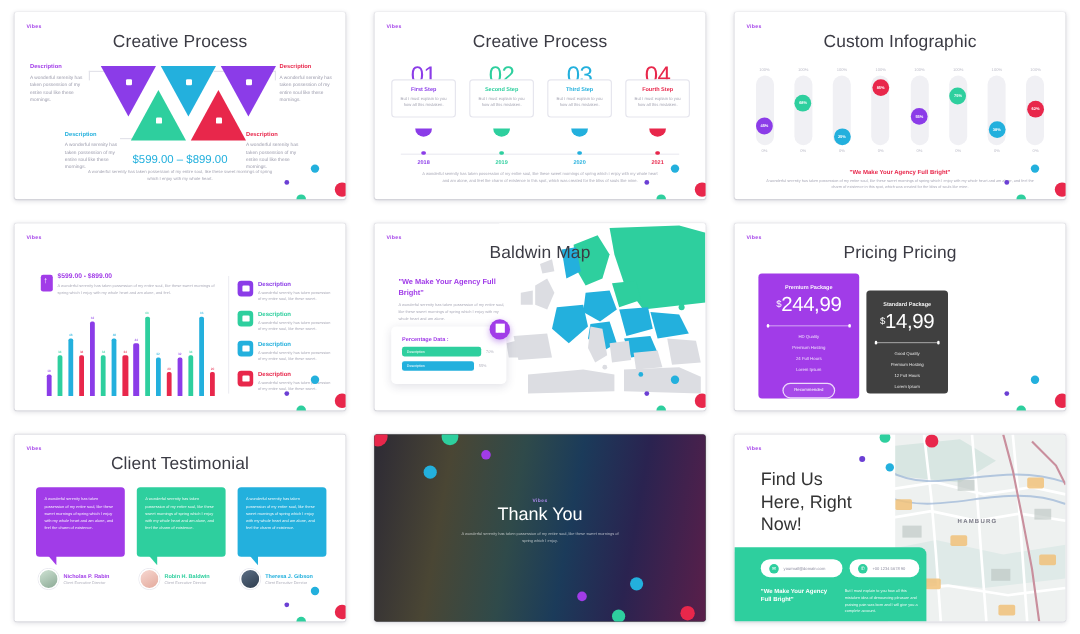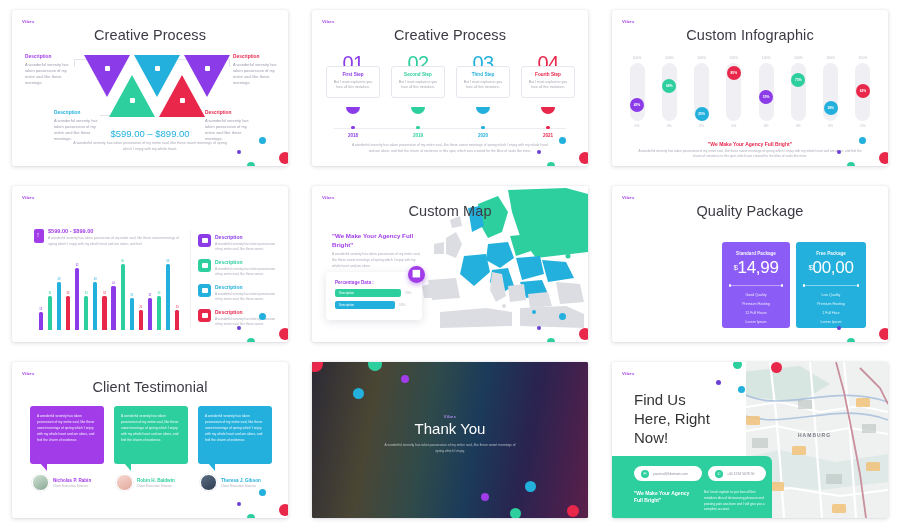--- a/index.html
+++ b/index.html
@@ -514,21 +514,21 @@
           <path d="M24 126 L70 122 L96 126 L96 140 L24 142 Z" fill="#dcdde2"></path>
           <path d="M104 122 L150 120 L168 128 L168 142 L104 140 Z" fill="#dcdde2"></path>
 
           <circle cx="88" cy="120" r="2" fill="#dcdde2"></circle>
           <circle cx="118" cy="126" r="2" fill="#23b0dd"></circle>
           <circle cx="152" cy="70" r="2.5" fill="#2ecf9e"></circle>
         </svg>
       </div>
 
       <div class="logo">Vibes</div>
-      <div class="stitle">Custom Map</div>
+      <div class="stitle">Baldwin Map</div>
 
       <div class="m5-quote">"We Make Your Agency Full Bright"</div>
       <div class="m5-sub">A wonderful serenity has taken possession of my entire soul, like these sweet mornings of spring which I enjoy with my whole heart and am alone.</div>
 
       <div class="m5-card">
         <h6>Percentage Data :</h6>
         <div class="m5-row">
           <div class="m5-bar" style="width:66px;background:#2ecf9e">Description</div>
           <span class="m5-pct">70%</span>
         </div>
@@ -544,39 +544,40 @@
         <span class="dot d2"></span>
         <span class="dot d3"></span>
         <span class="dot d4"></span>
       </div>
     </div>
   </div>
 
   <div class="cell">
     <div class="slide">
       <div class="logo">Vibes</div>
-      <div class="stitle">Quality Package</div>
+      <div class="stitle">Pricing Pricing</div>
 
       <div class="prices">
-        <div class="pcard" style="left:90px;top:14px;width:68px;height:86px;background:#8b5cf6">
+        <div class="pcard" style="left:0;top:0;width:84px;height:104px;background:#a13ce8">
+          <div class="pname">Premium Package</div>
+          <div class="pval"><sup>$</sup><span>244,99</span></div>
+          <div class="pline"></div>
+          <div class="pfeat">HD Quality</div>
+          <div class="pfeat" style="margin-top:0">Premium Hosting</div>
+          <div class="pfeat" style="margin-top:0">24 Full Hours</div>
+          <div class="pfeat" style="margin-top:0">Lorem Ipsum</div>
+          <div class="pbtn">Recommended</div>
+        </div>
+        <div class="pcard" style="left:90px;top:14px;width:68px;height:86px;background:#404040">
           <div class="pname">Standard Package</div>
           <div class="pval"><sup>$</sup><span>14,99</span></div>
           <div class="pline"></div>
           <div class="pfeat">Good Quality</div>
           <div class="pfeat" style="margin-top:0">Premium Hosting</div>
           <div class="pfeat" style="margin-top:0">12 Full Hours</div>
-          <div class="pfeat" style="margin-top:0">Lorem Ipsum</div>
-        </div>
-        <div class="pcard" style="left:164px;top:14px;width:70px;height:86px;background:#23b0dd">
-          <div class="pname">Free Package</div>
-          <div class="pval"><sup>$</sup><span>00,00</span></div>
-          <div class="pline"></div>
-          <div class="pfeat">Low Quality</div>
-          <div class="pfeat" style="margin-top:0">Premium Hosting</div>
-          <div class="pfeat" style="margin-top:0">1 Full Hour</div>
           <div class="pfeat" style="margin-top:0">Lorem Ipsum</div>
         </div>
       </div>
 
       <div class="dots">
         <span class="dot d1"></span>
         <span class="dot d2"></span>
         <span class="dot d3"></span>
         <span class="dot d4"></span>
       </div>

